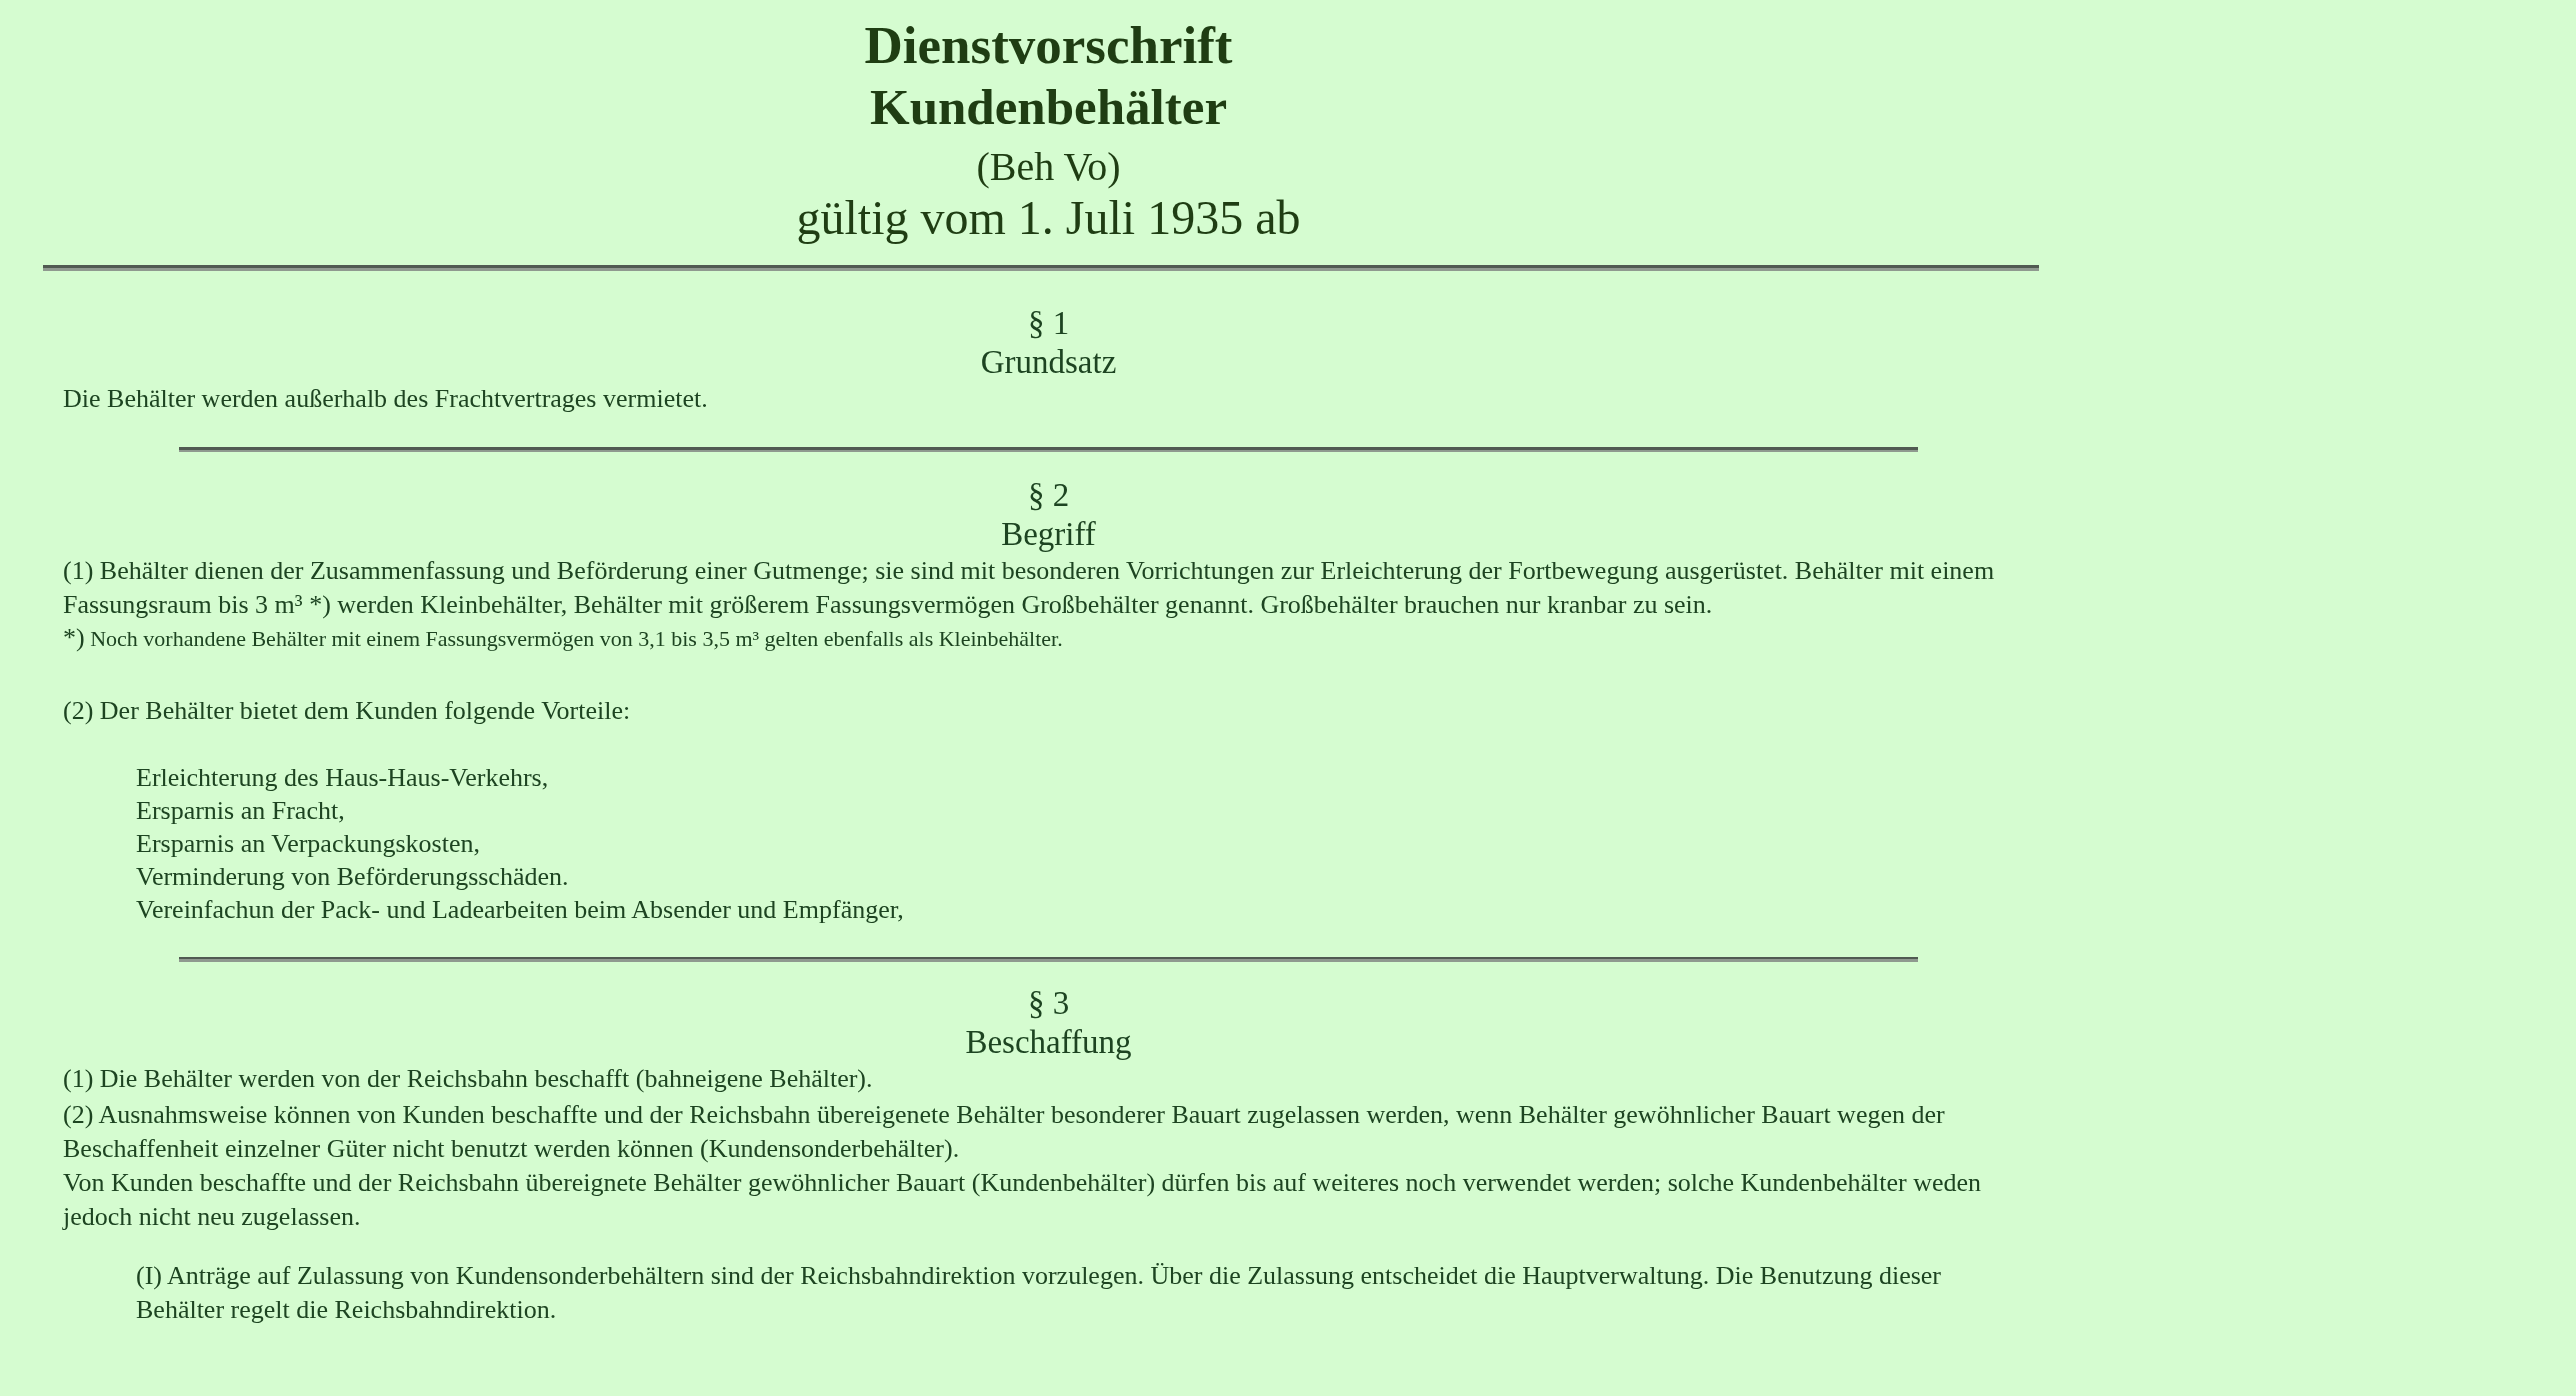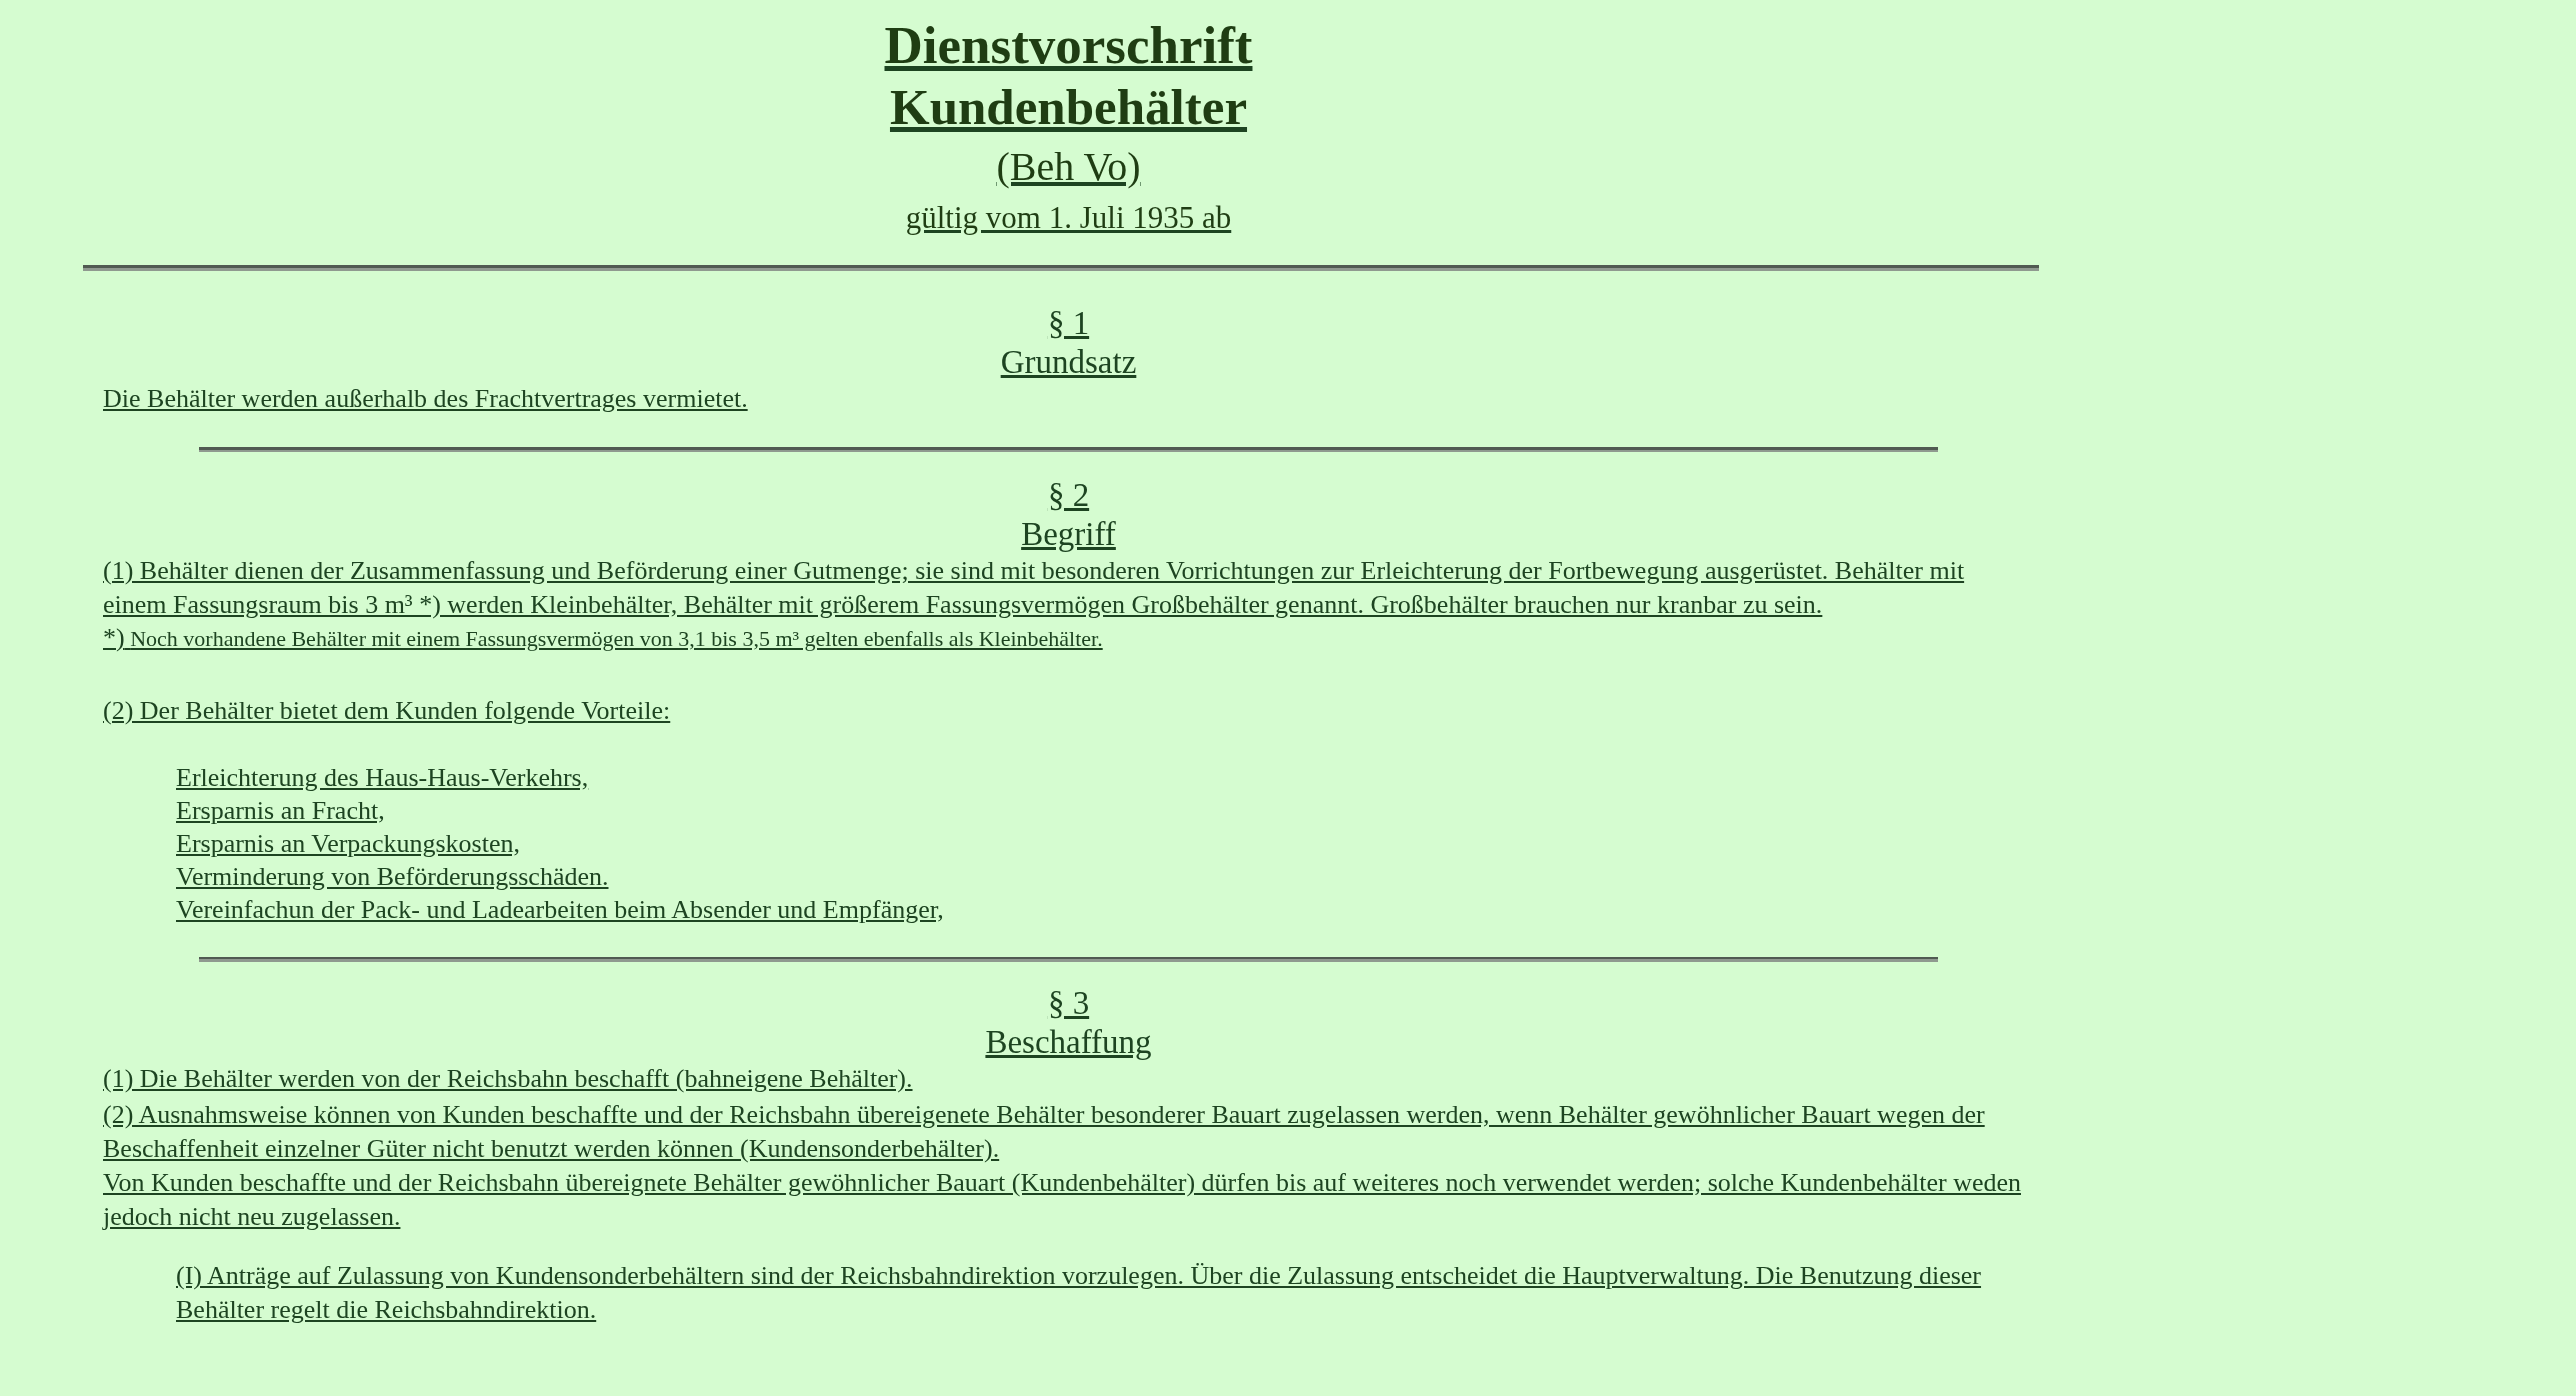--- a/index.html
+++ b/index.html
@@ -6,35 +6,34 @@
     margin: 0;
     padding: 0;
     background: var(--bg, #d5fcd0);
   }
   .page {
     position: relative;
     width: 2136px;
     height: 1396px;
     overflow: hidden;
     box-sizing: border-box;
-    padding: 0 102px 0 103px;
+    padding: 0 102px 0 63px;
     background: var(--bg, #d5fcd0);
     color: var(--text, #1d4421);
     font-family: "Liberation Serif", serif;
     font-size: 26px;
     line-height: 34px;
-    text-decoration: underline;
   }
   
   .title-block { text-align: center; padding-top: 16.3px; color: var(--title, #1f3d13); }
   .t1 { font-size: 53px; line-height: 58px; font-weight: bold; }
   .t2 { font-size: 36px; line-height: 47px; font-weight: bold; }
   .t3 { font-size: 51px; line-height: 67px; font-weight: bold; }
   .t4 { font-size: 40px; line-height: 51px; }
-  .t5 { font-size: 31px; line-height: 51px; }
+  .t5 { font-size: 48px; line-height: 51px; }
   
   hr {
     border: 0;
     height: 5.4px;
     background: linear-gradient(to bottom, var(--hr-dark, #505a51) 0 50%, var(--hr-light, #8f998f) 50% 100%);
   }
   hr.full  { margin: 22px -5.4px 0 -20px; }
   hr.inner { width: 1739px; margin: 31px auto 0 auto; }
   
   .shead { text-align: center; font-size: 33px; line-height: 39px; }

